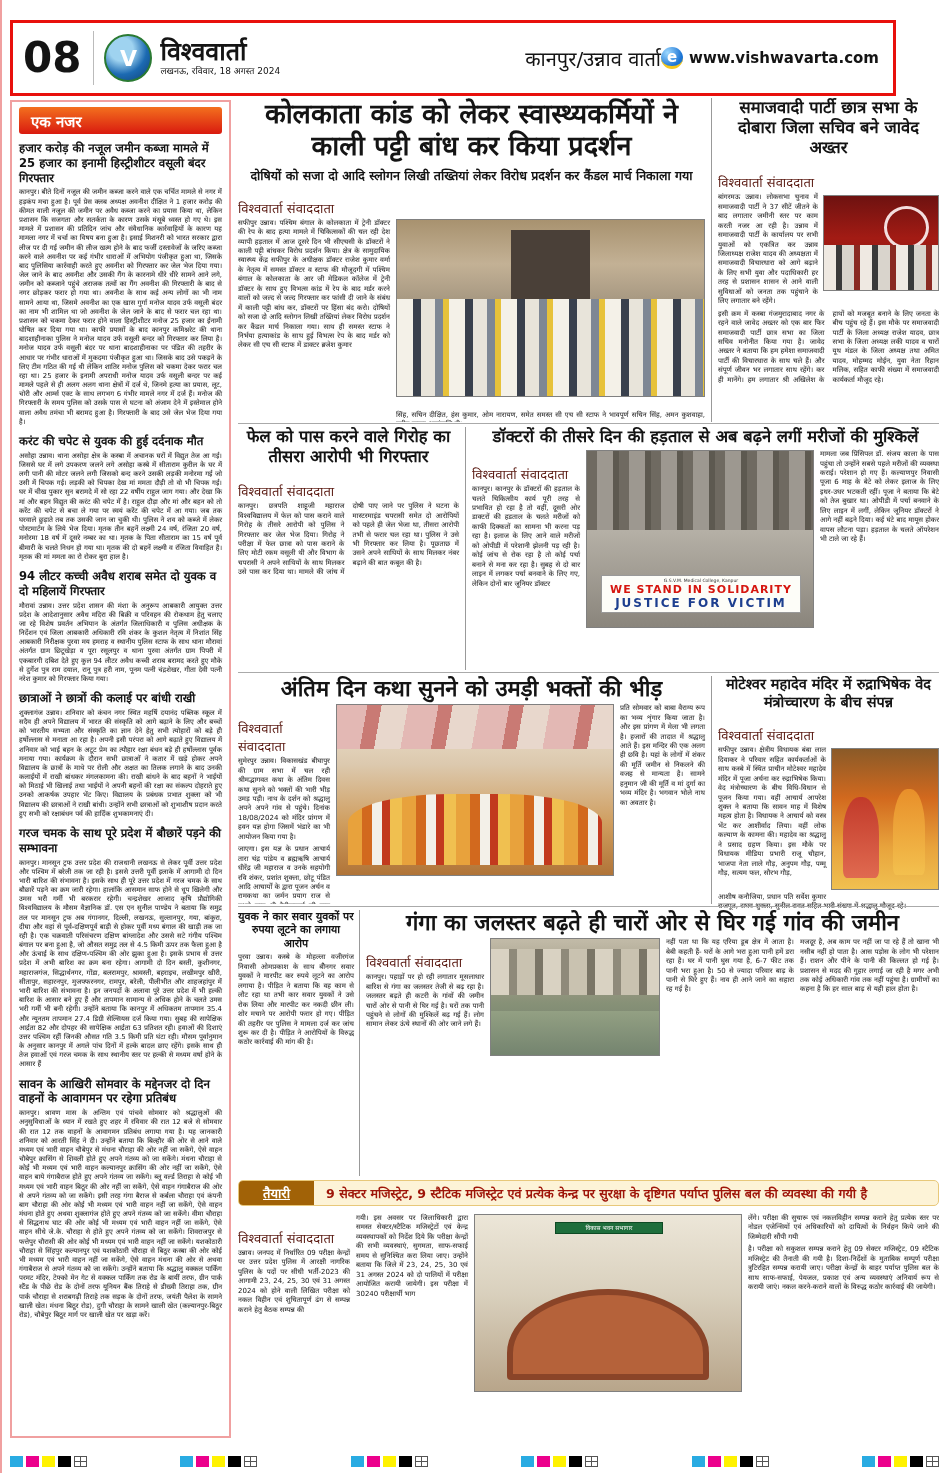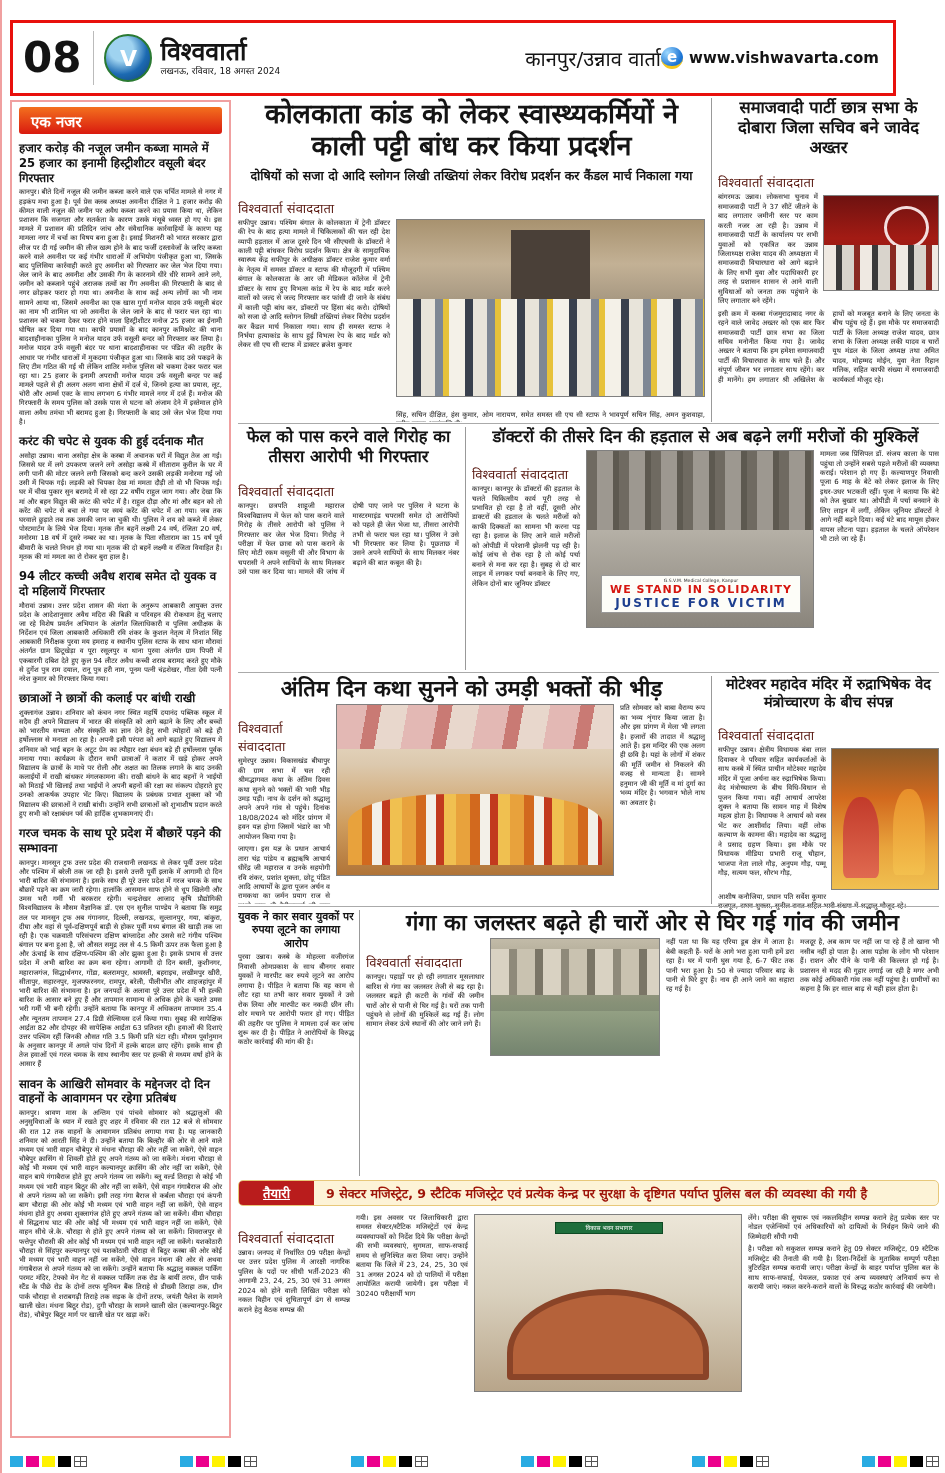--- a/index.html
+++ b/index.html
@@ -77,21 +77,21 @@
   .ph-ganga::after{content:"";position:absolute;bottom:0;left:0;right:0;height:38%;
         background:linear-gradient(180deg,#93a083,#74846f);}
   .ph-meet{background:linear-gradient(180deg,#ece6d8,#d9d0bd 45%,#b8a58a);}
   .ph-meet::after{content:"";position:absolute;bottom:6%;left:12%;width:76%;height:52%;
         background:#b5623a;border-radius:50% 50% 4px 4px / 70% 70% 4px 4px;border:6px solid #8a4428;box-sizing:border-box;}
   .board{position:absolute;top:4%;left:30%;width:40%;background:#1e6e3c;color:#fff;
         font-size:6px;text-align:center;padding:1px 0;z-index:2;border:1px solid #0e4a24;}
   
   .prep{position:absolute;left:236px;top:1180px;width:701px;height:26px;
         background:#fdf3d7;border:1px solid #e8c87a;border-radius:5px;display:flex;align-items:center;box-sizing:border-box;overflow:hidden;}
-  .prep-label{background:#b91c1c;color:#fff;font-size:13px;font-weight:700;
+  .prep-label{background:#a16207;color:#fff;font-size:13px;font-weight:700;
         padding:15px 24px;height:100%;display:flex;align-items:center;box-sizing:border-box;text-decoration:underline;}
   .prep-text{color:#9e1408;font-size:12.6px;font-weight:700;padding-left:12px;white-space:nowrap;}
   
   .regrow{position:absolute;left:8px;right:8px;bottom:4px;height:16px;display:flex;
         justify-content:space-between;align-items:center;}
   .reggrp{display:flex;gap:3px;align-items:center;}
   .sq{width:13px;height:11px;display:inline-block;}
   .regmark{width:13px;height:11px;border:1px solid #555;box-sizing:border-box;
         background:linear-gradient(#555,#555) 50% 0/1px 100% no-repeat,linear-gradient(#555,#555) 0 50%/100% 1px no-repeat;}
   .flexrow{display:flex;gap:6px;}

